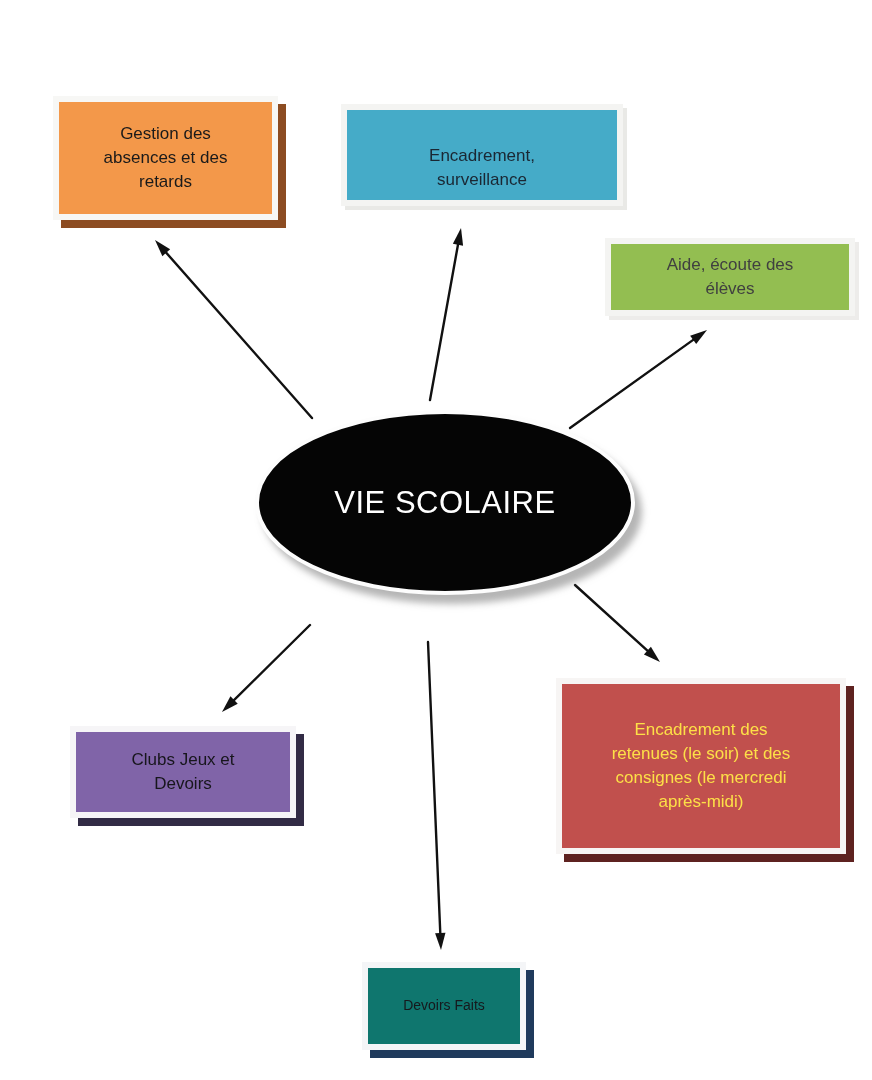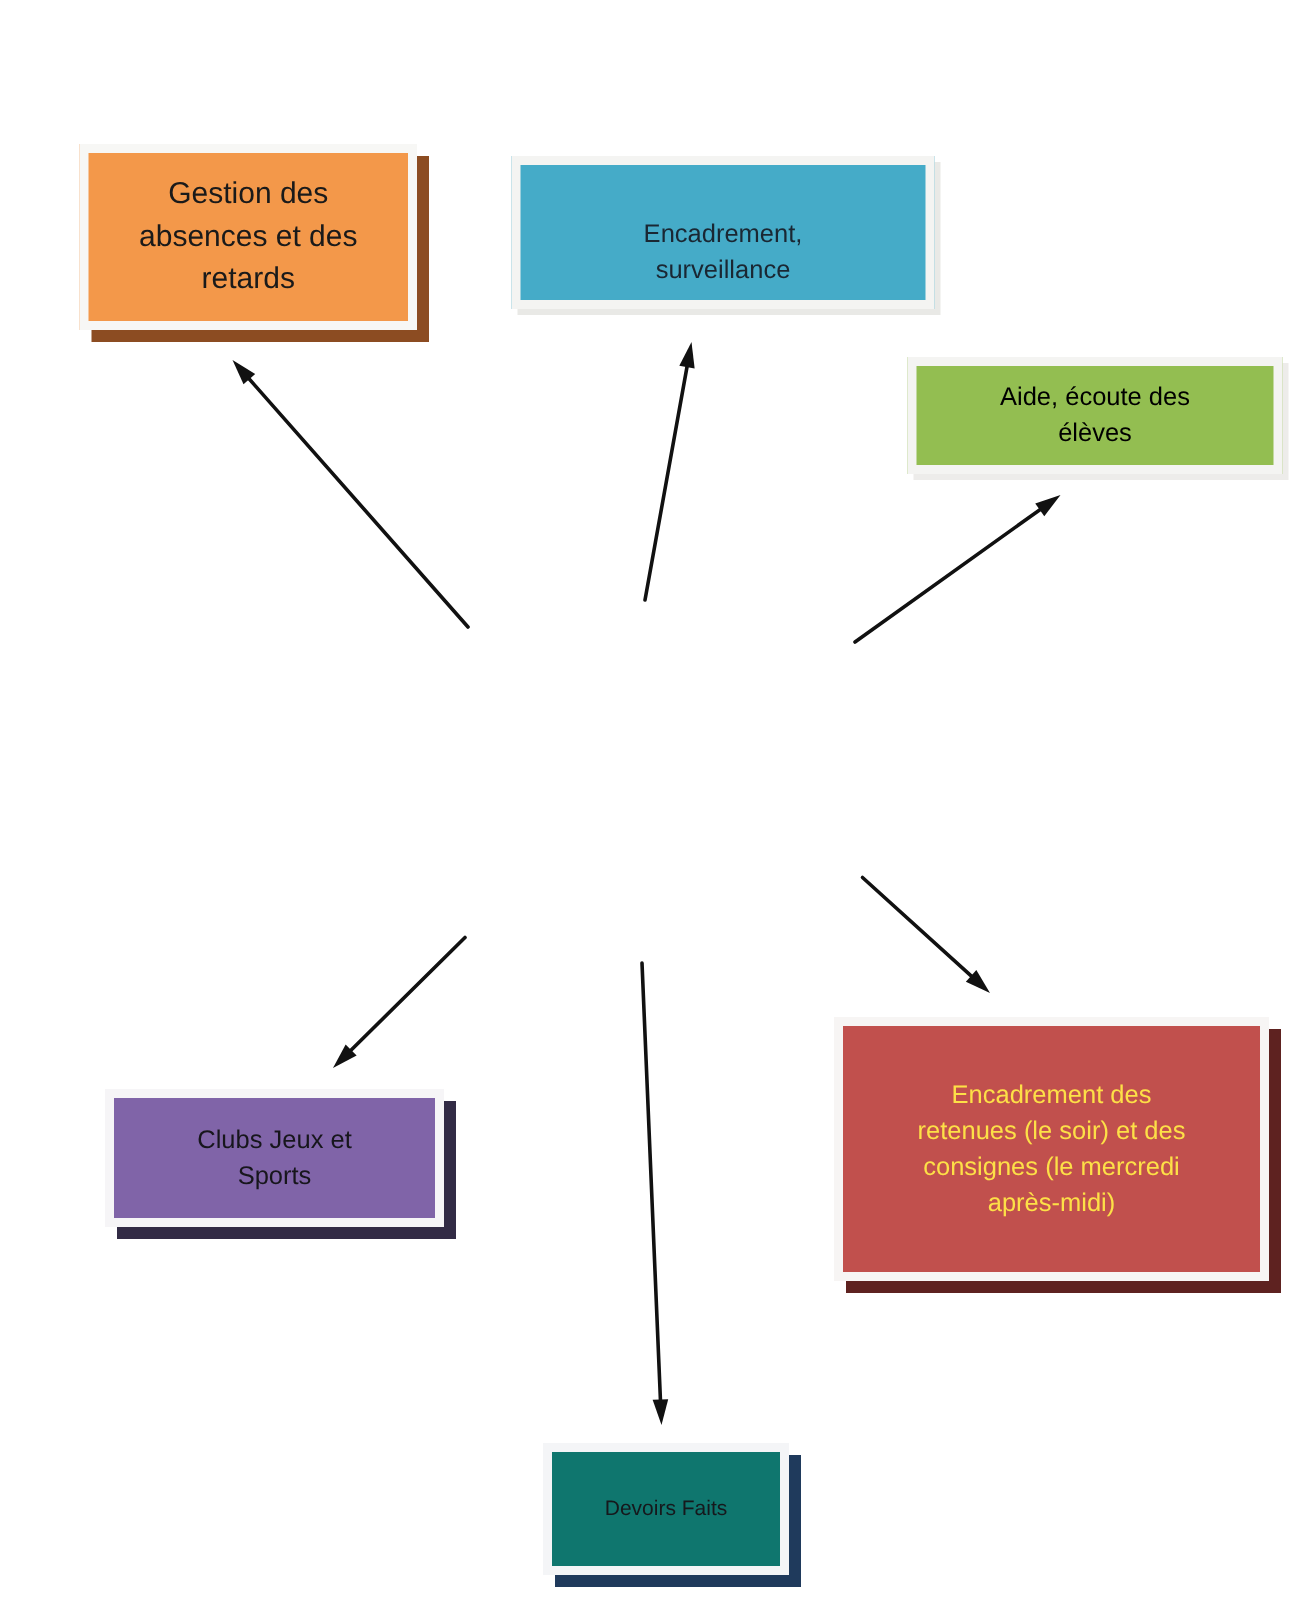--- a/index.html
+++ b/index.html
@@ -96,47 +96,50 @@
         <polygon points="222,712 230.4334238765284,696.3501641631997 237.74519268017238,703.7459762864257" fill="#111111"></polygon>
       </g>
       <g>
         <line x1="428" y1="642" x2="440.40961655846274" y2="936.0124538466549" stroke="#111111" stroke-width="2.4" stroke-linecap="round"></line>
         <polygon points="441,950 435.0877315354623,933.2344078063662 445.4784801065186,932.7958372497957" fill="#111111"></polygon>
       </g>
     </svg>
 
   <div id="node-layer">
       <div class="shadow-plate" style="left: 61px; top: 104px; width: 225px; height: 124px; background: rgb(140, 76, 34);"></div>
-      <div class="node" style="left: 53px; top: 96px; width: 225px; height: 124px; background: rgb(243, 152, 74); border-color: rgb(247, 247, 245); font-size: 20px;">
+      <div class="node" style="left: 53px; top: 96px; width: 225px; height: 124px; background: rgb(243, 152, 74); border-color: rgb(247, 247, 245); font-size: 17px;">
         <span class="node-label" style="color: rgb(26, 26, 26);">Gestion des
 absences et des
 retards</span>
       </div>
       <div class="shadow-plate" style="left: 345px; top: 108px; width: 282px; height: 102px; background: rgb(233, 233, 230);"></div>
       <div class="node" style="left: 341px; top: 104px; width: 282px; height: 102px; background: rgb(69, 171, 200); border-color: rgb(244, 244, 242); font-size: 17px;">
         <span class="node-label" style="color: rgb(26, 39, 51); margin-top: 26px;">Encadrement,
 surveillance</span>
       </div>
       <div class="shadow-plate" style="left: 609px; top: 242px; width: 250px; height: 78px; background: rgb(237, 236, 234);"></div>
       <div class="node" style="left: 605px; top: 238px; width: 250px; height: 78px; background: rgb(147, 190, 81); border-color: rgb(244, 244, 242); font-size: 17px;">
-        <span class="node-label" style="color: #000000;">Aide, écoute des
+        <span class="node-label" style="color: #404040;">Aide, écoute des
 élèves</span>
       </div>
       <div class="shadow-plate" style="left: 564px; top: 686px; width: 290px; height: 176px; background: rgb(94, 34, 32);"></div>
       <div class="node" style="left: 556px; top: 678px; width: 290px; height: 176px; background: rgb(193, 80, 77); border-color: rgb(247, 245, 244); font-size: 17px;">
         <span class="node-label" style="color: #fde047;">Encadrement des
 retenues (le soir) et des
 consignes (le mercredi
 après-midi)</span>
       </div>
       <div class="shadow-plate" style="left: 78px; top: 734px; width: 226px; height: 92px; background: rgb(50, 43, 69);"></div>
       <div class="node" style="left: 70px; top: 726px; width: 226px; height: 92px; background: rgb(128, 100, 168); border-color: rgb(246, 245, 247); font-size: 17px;">
         <span class="node-label" style="color: rgb(23, 22, 28);">Clubs Jeux et
-Sports</span>
+Devoirs</span>
       </div>
       <div class="shadow-plate" style="left: 370px; top: 970px; width: 164px; height: 88px; background: rgb(31, 58, 92);"></div>
       <div class="node" style="left: 362px; top: 962px; width: 164px; height: 88px; background: #0f766e; border-color: rgb(244, 245, 247); font-size: 14px;">
         <span class="node-label" style="color: rgb(22, 24, 28);">Devoirs Faits</span>
       </div>
     </div>
 
+  <div id="central-node" style="left: 255px; top: 410px; width: 380px; height: 185px; background: rgb(5, 5, 5); border-color: rgb(253, 253, 253); font-size: 31px;">
+    <span class="node-label" style="color: rgb(255, 255, 255);">VIE SCOLAIRE</span>
+  </div>
 
 </div>
 
 </body></html>

